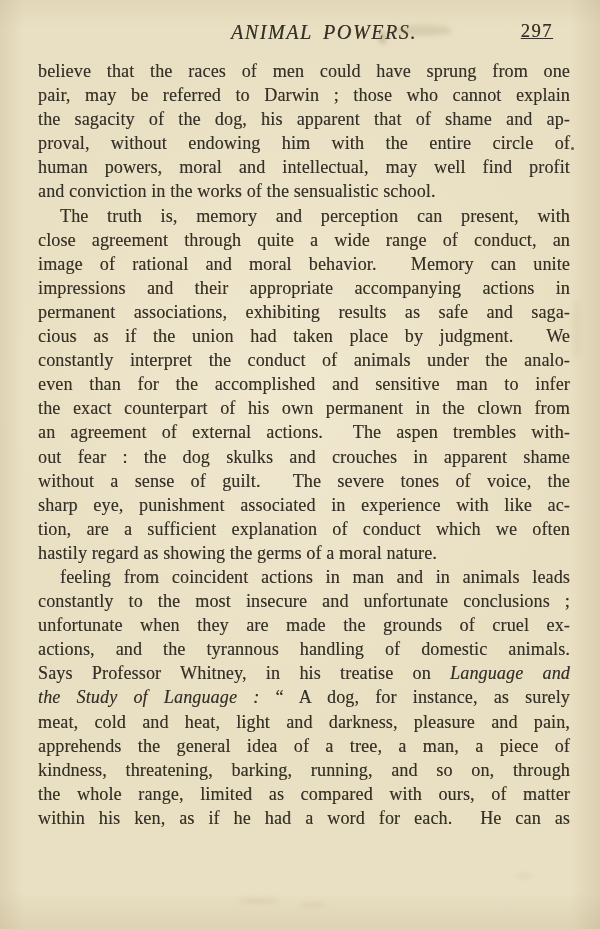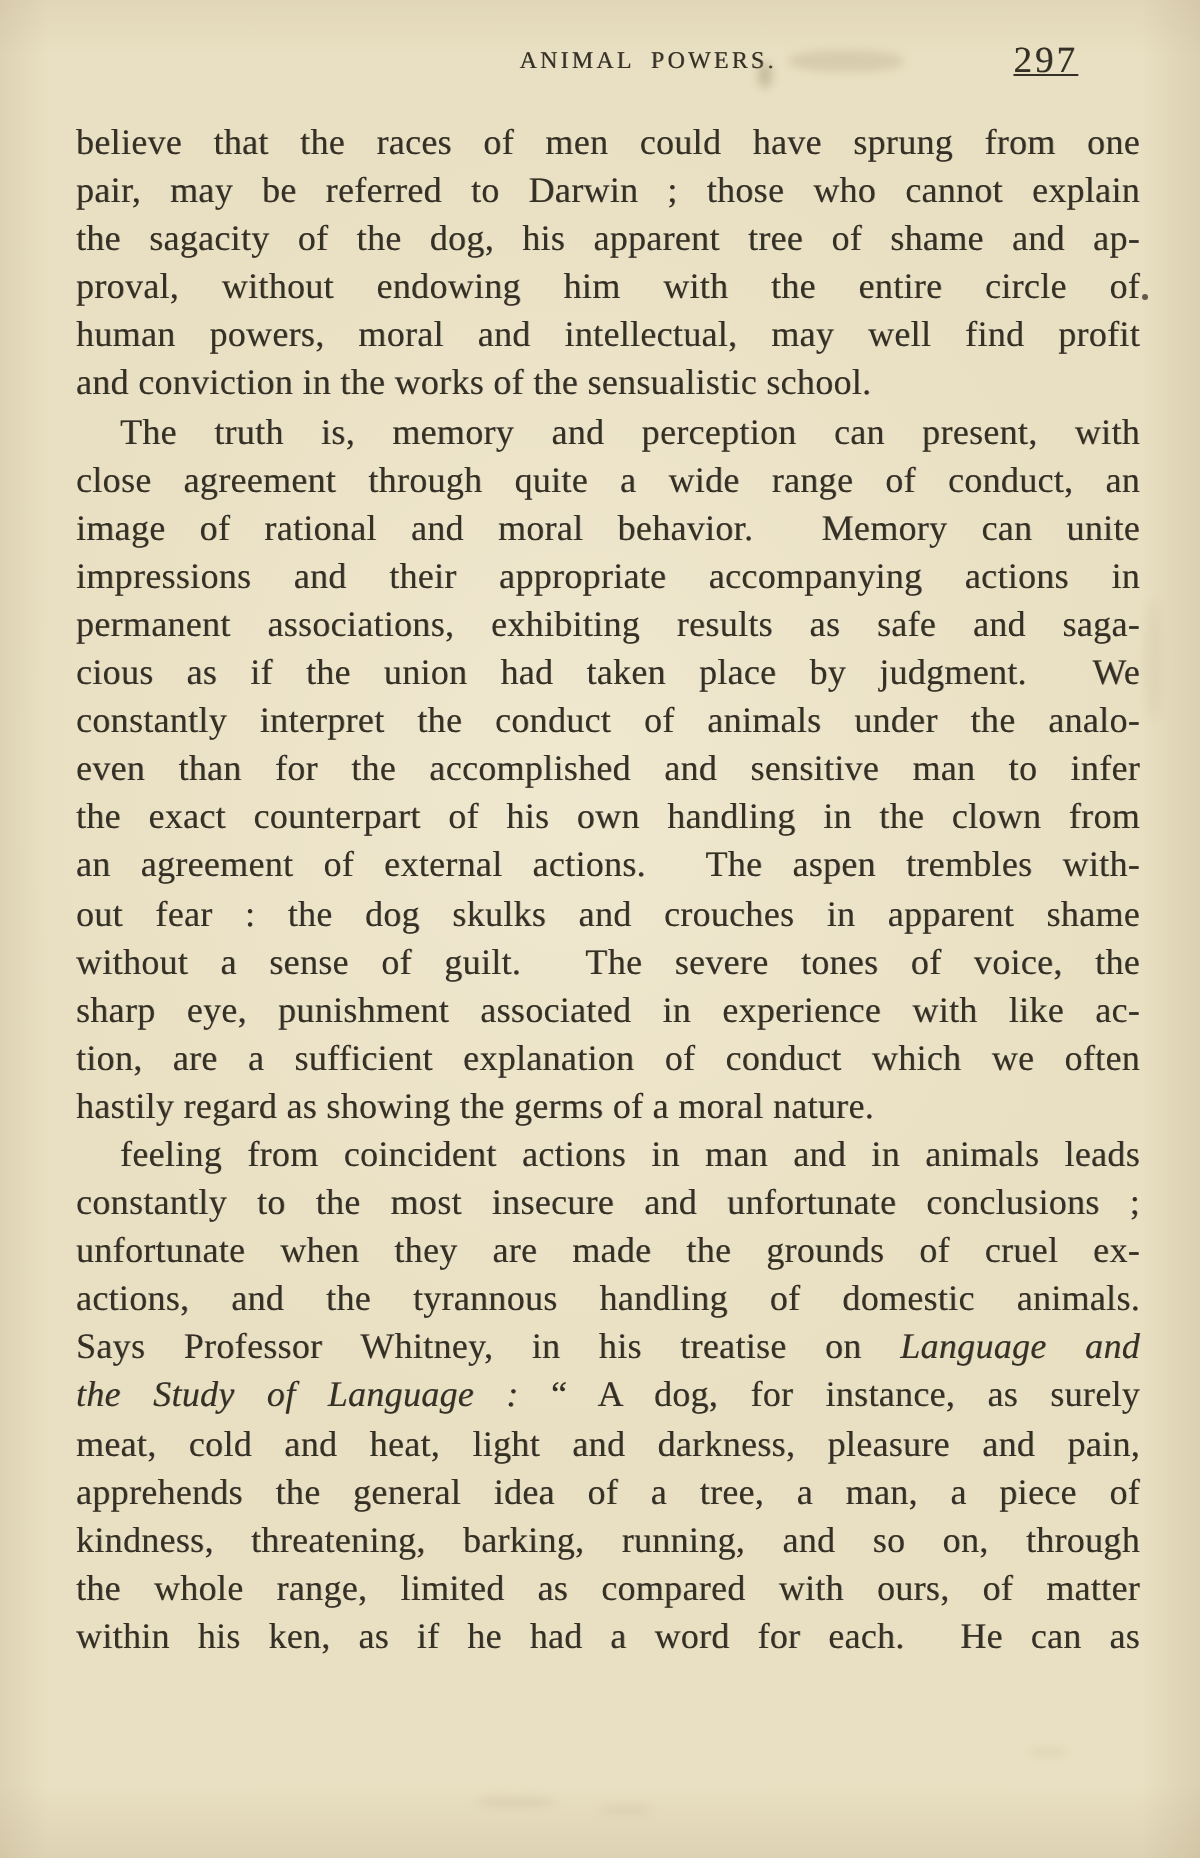--- a/index.html
+++ b/index.html
@@ -23,28 +23,29 @@
       linear-gradient(to right, rgba(120,100,55,0.10) 0%, rgba(120,100,55,0) 4%, rgba(120,100,55,0) 95%, rgba(120,100,55,0.12) 100%),
       linear-gradient(to bottom, rgba(120,100,55,0.07) 0%, rgba(120,100,55,0) 3%, rgba(120,100,55,0) 96%, rgba(120,100,55,0.10) 100%);
     color:var(--ink);
   }
   
   .running-head{
     position:absolute; left:38px; right:34px; top:21px; height:22px;
     text-align:center;
   }
   .head-title{
-    font-size:12px;
+    font-style:italic;
+    font-size:20px;
     letter-spacing:1.6px;
     word-spacing:4px;
     text-shadow:0.3px 0 0 rgba(53,48,38,0.55);
     margin-left:44px;
   }
   .folio{
-    position:absolute; right:27px; top:0;
+    position:absolute; right:13px; top:0;
     font-size:18.5px;
     letter-spacing:1.5px;
     text-shadow:0.3px 0 0 rgba(53,48,38,0.55);
     text-decoration:underline;
   }
   
   .text-block{
     position:absolute; left:38px; right:30px; top:59px;
     font-size:18px;
     line-height:24.1px;
@@ -82,35 +83,35 @@
 
   <header class="running-head">
     <span class="head-title">ANIMAL POWERS.</span>
     <span class="folio">297</span>
   </header>
 
   <main class="text-block" id="text-block">
       <div class="para">
         <div class="line"><span>believe that the races of men could have sprung from one</span></div>
         <div class="line"><span>pair, may be referred to Darwin ; those who cannot explain</span></div>
-        <div class="line"><span>the sagacity of the dog, his apparent tree of shame and ap-</span></div>
+        <div class="line"><span>the sagacity of the dog, his apparent that of shame and ap-</span></div>
         <div class="line"><span>proval, without endowing him with the entire circle of</span></div>
         <div class="line"><span>human powers, moral and intellectual, may well find profit</span></div>
         <div class="line end"><span>and conviction in the works of the sensualistic school.</span></div>
       </div>
       <div class="para indent">
         <div class="line"><span>The truth is, memory and perception can present, with</span></div>
         <div class="line"><span>close agreement through quite a wide range of conduct, an</span></div>
         <div class="line"><span>image of rational and moral behavior.&nbsp; Memory can unite</span></div>
         <div class="line"><span>impressions and their appropriate accompanying actions in</span></div>
         <div class="line"><span>permanent associations, exhibiting results as safe and saga-</span></div>
         <div class="line"><span>cious as if the union had taken place by judgment.&nbsp; We</span></div>
         <div class="line"><span>constantly interpret the conduct of animals under the analo-</span></div>
         <div class="line"><span>even than for the accomplished and sensitive man to infer</span></div>
-        <div class="line"><span>the exact counterpart of his own handling in the clown from</span></div>
+        <div class="line"><span>the exact counterpart of his own permanent in the clown from</span></div>
         <div class="line"><span>an agreement of external actions.&nbsp; The aspen trembles with-</span></div>
         <div class="line"><span>out fear : the dog skulks and crouches in apparent shame</span></div>
         <div class="line"><span>without a sense of guilt.&nbsp; The severe tones of voice, the</span></div>
         <div class="line"><span>sharp eye, punishment associated in experience with like ac-</span></div>
         <div class="line"><span>tion, are a sufficient explanation of conduct which we often</span></div>
         <div class="line end"><span>hastily regard as showing the germs of a moral nature.</span></div>
       </div>
       <div class="para indent">
         <div class="line"><span>feeling from coincident actions in man and in animals leads</span></div>
         <div class="line"><span>constantly to the most insecure and unfortunate conclusions ;</span></div>

